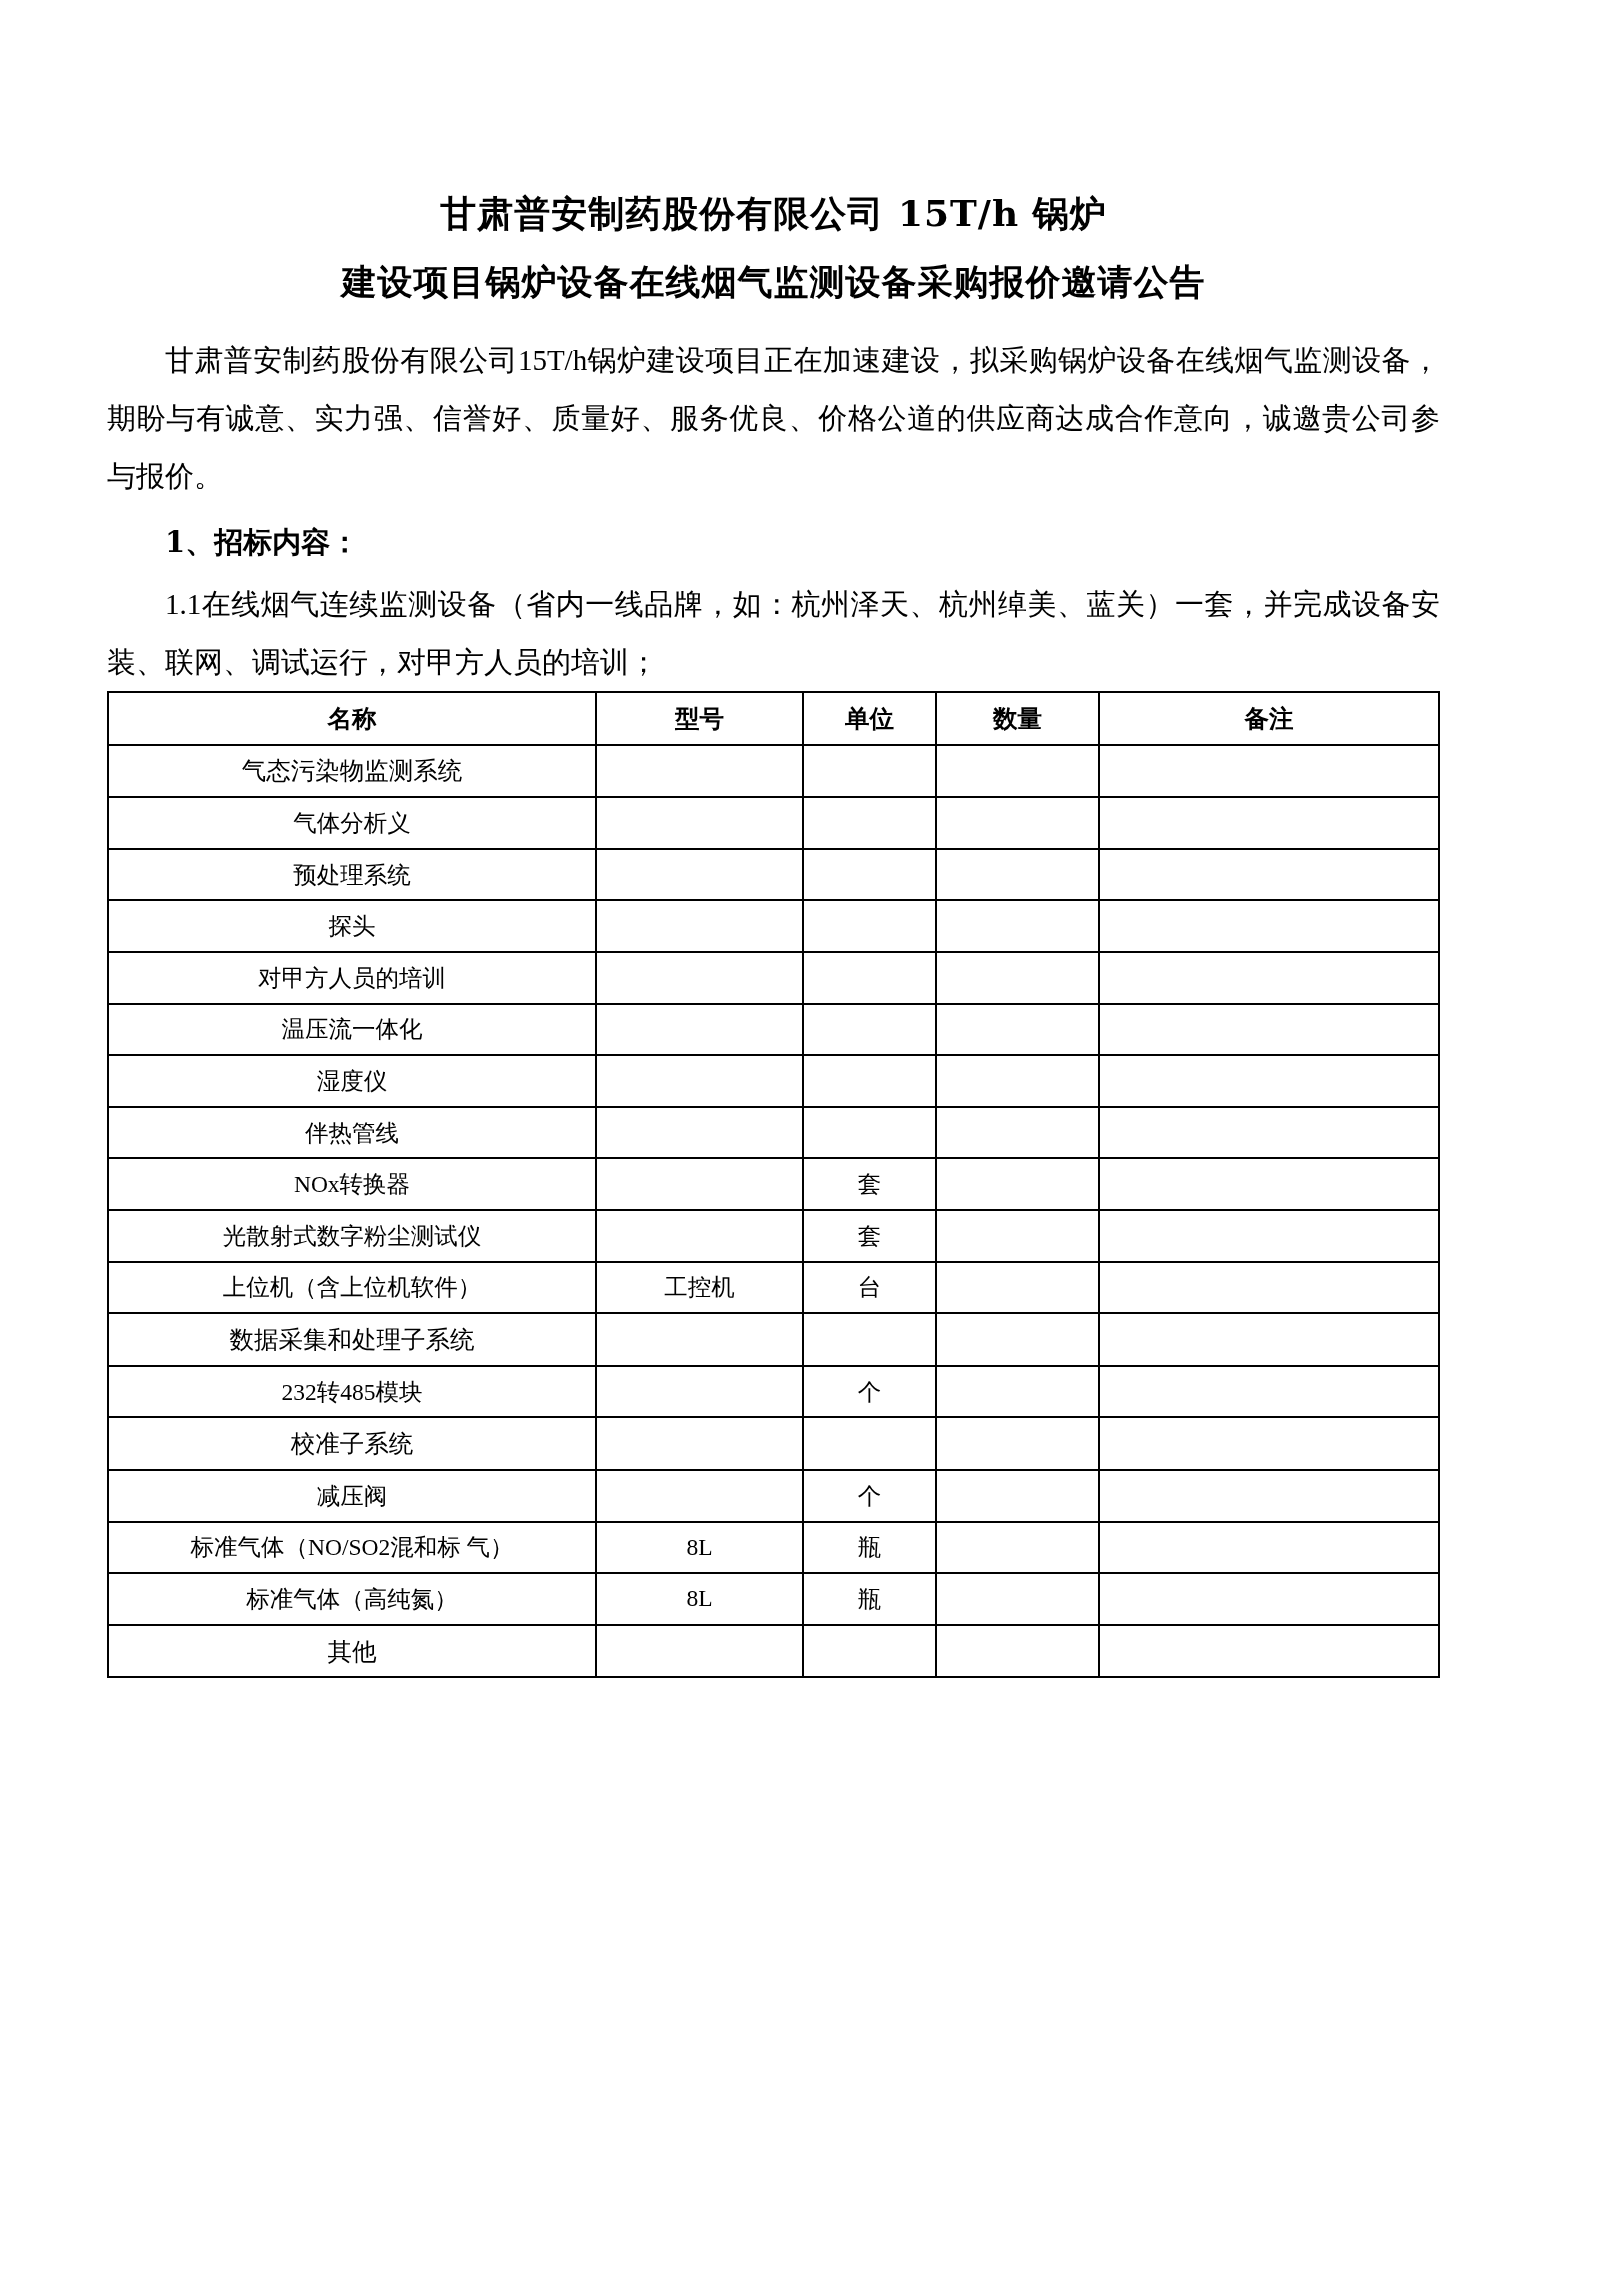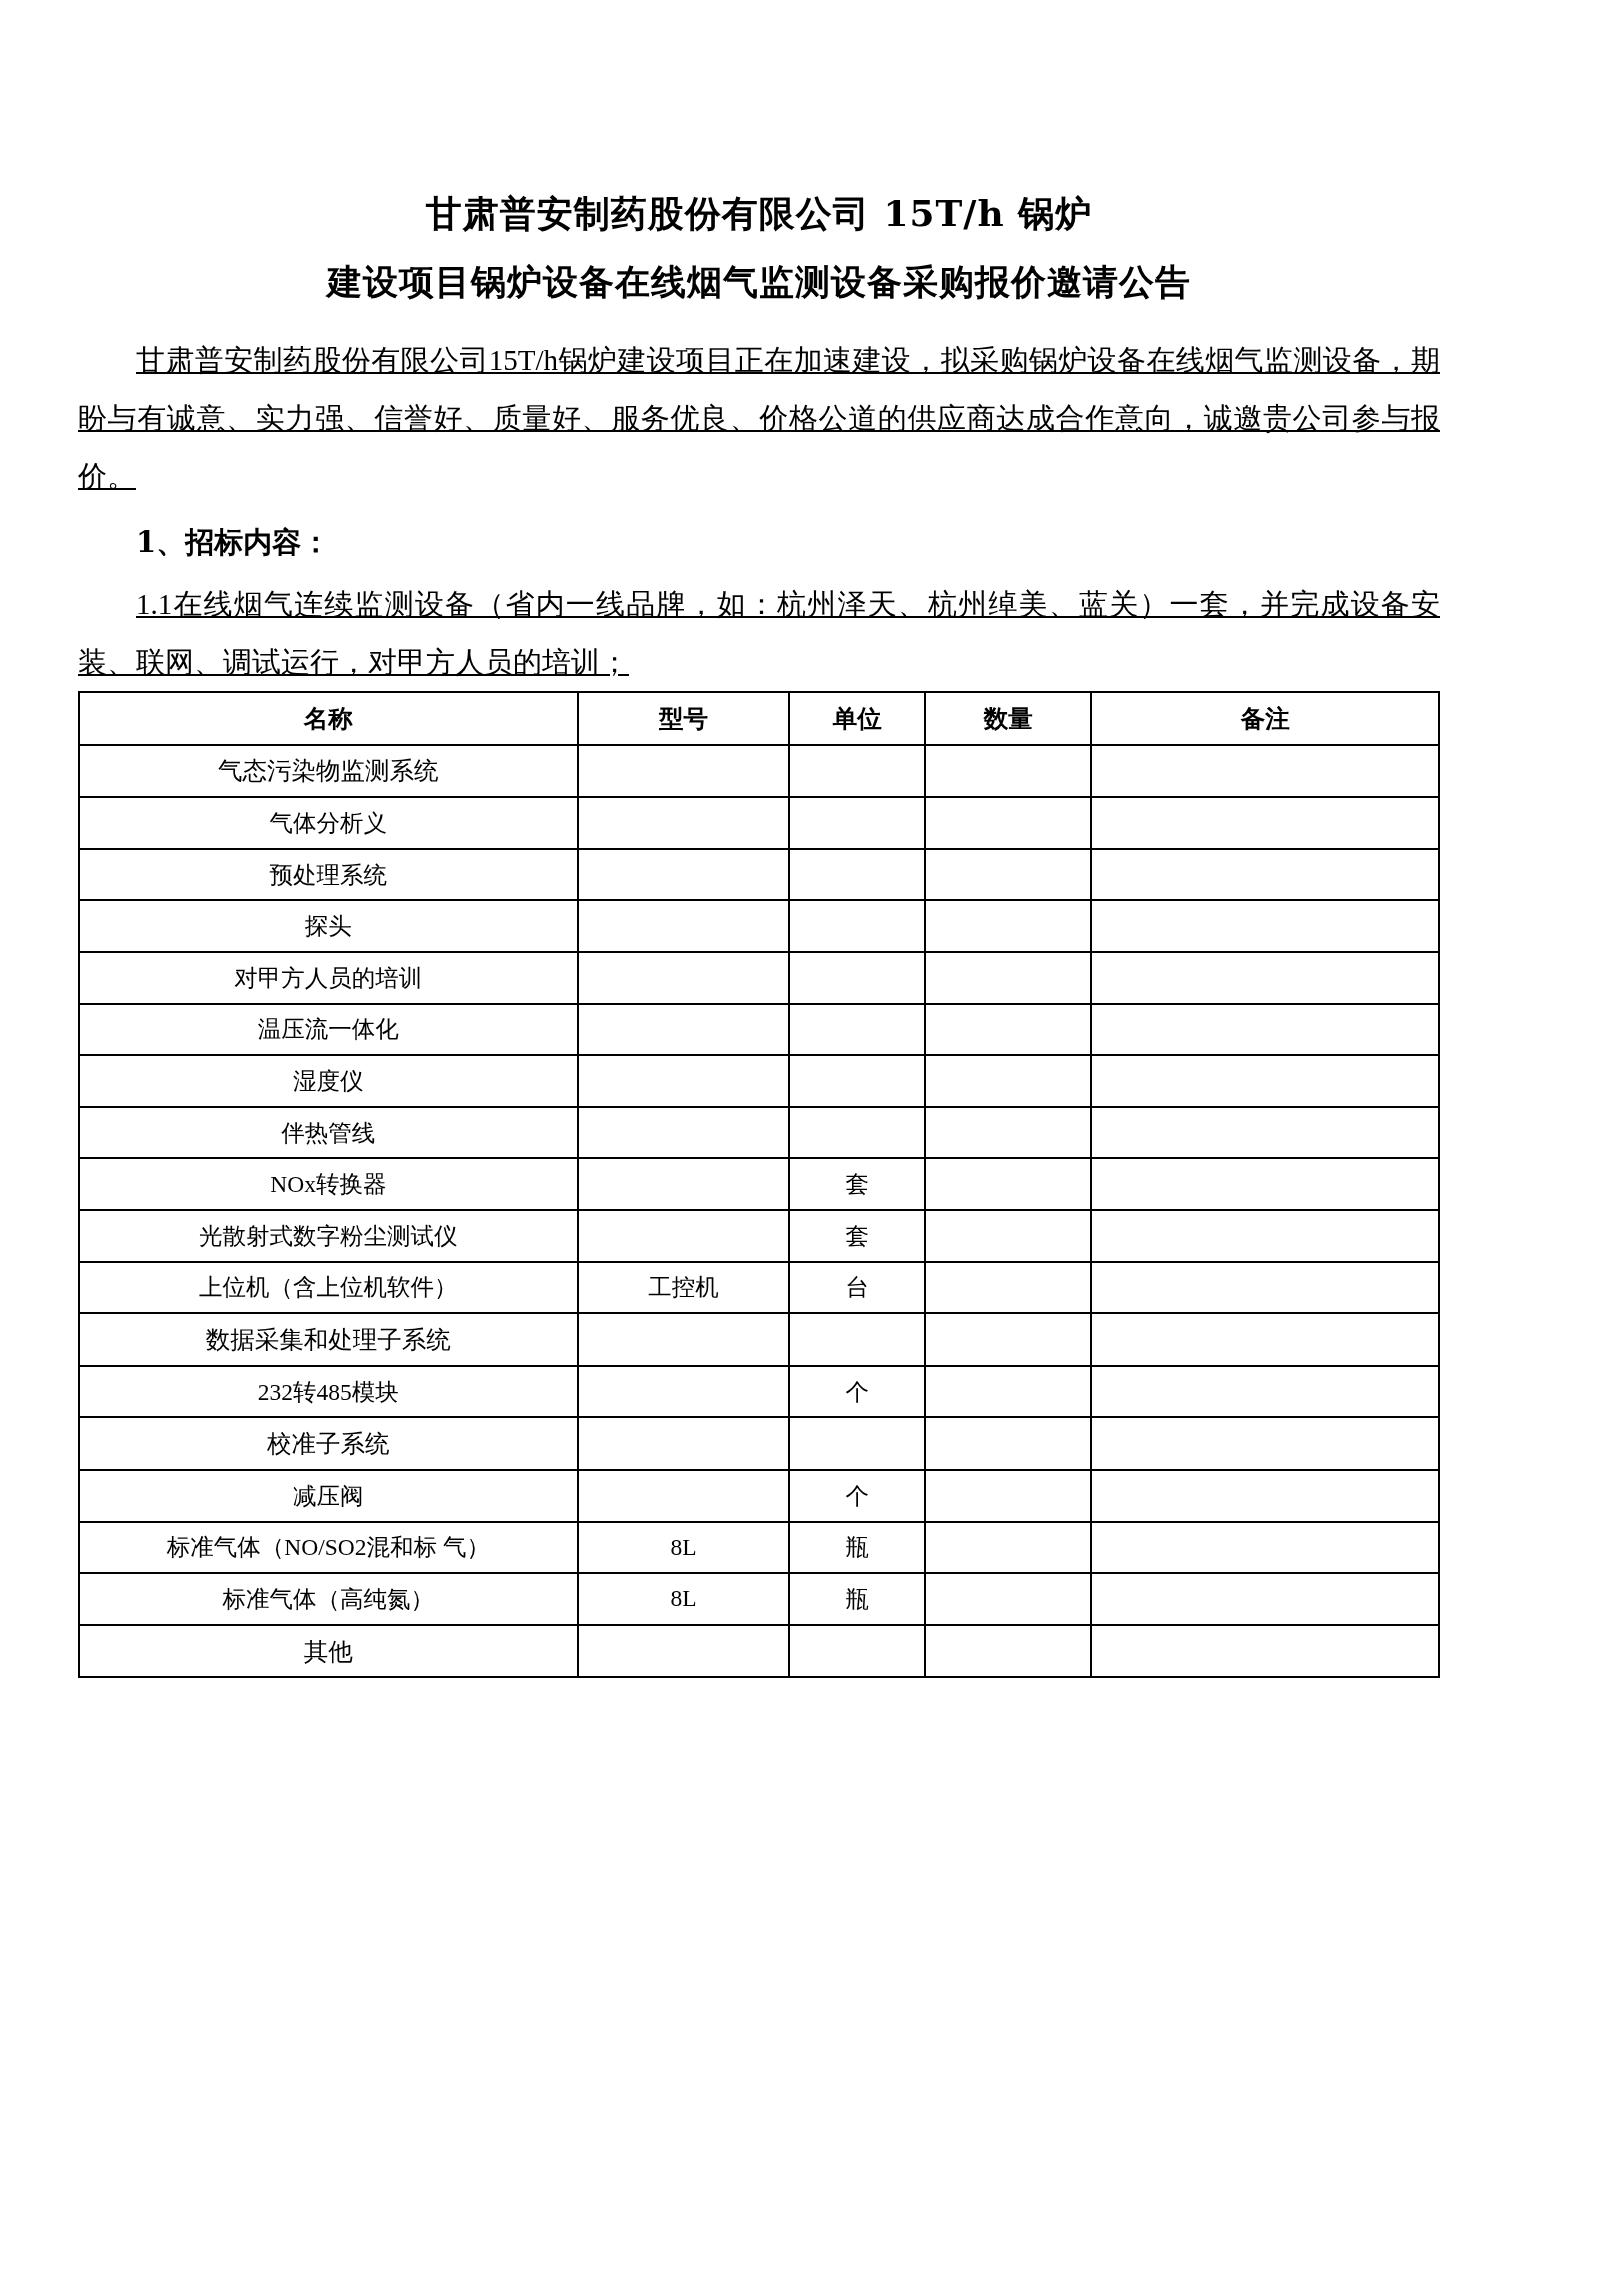--- a/index.html
+++ b/index.html
@@ -12,21 +12,21 @@
     height: 2293px;
     font-family: "Liberation Serif", "DejaVu Serif", serif;
     color: #000000;
     overflow: hidden;
   }
   .page {
     position: relative;
     width: 1621px;
     height: 2293px;
     box-sizing: border-box;
-    padding: 186px 181px 0 78px;
+    padding: 186px 181px 0 107px;
   }
   .doc-title {
     text-align: center;
     font-family: "DejaVu Serif", "Liberation Serif", serif;
     font-weight: bold;
     font-size: 36px;
     line-height: 1.55;
     letter-spacing: 1px;
   }
   .doc-title .line1 {
@@ -37,21 +37,20 @@
     display: block;
     font-size: 35px;
   }
   .para {
     font-size: 29px;
     line-height: 2.0;
     text-align: justify;
     text-justify: inter-ideograph;
     margin: 0;
     text-indent: 2em;
-    text-decoration: underline;
   }
   .para.intro {
     margin-top: 21.6px;
   }
   .section-heading {
     font-family: "DejaVu Serif", "Liberation Serif", serif;
     font-weight: bold;
     font-size: 29px;
     line-height: 2.0;
     margin: 7.8px 0 0 0;

